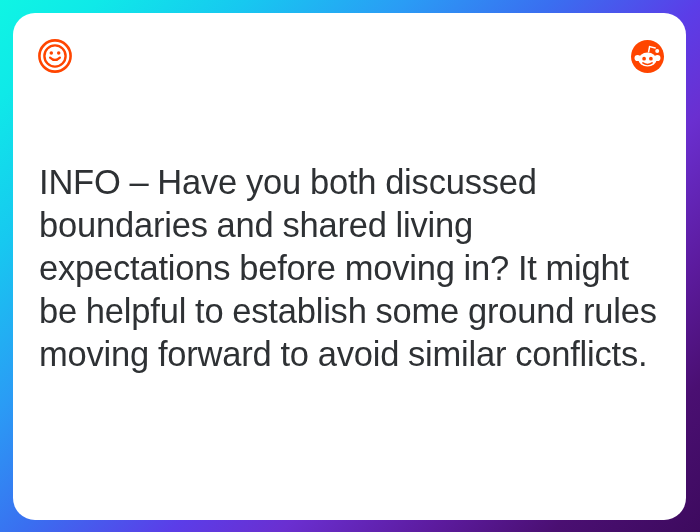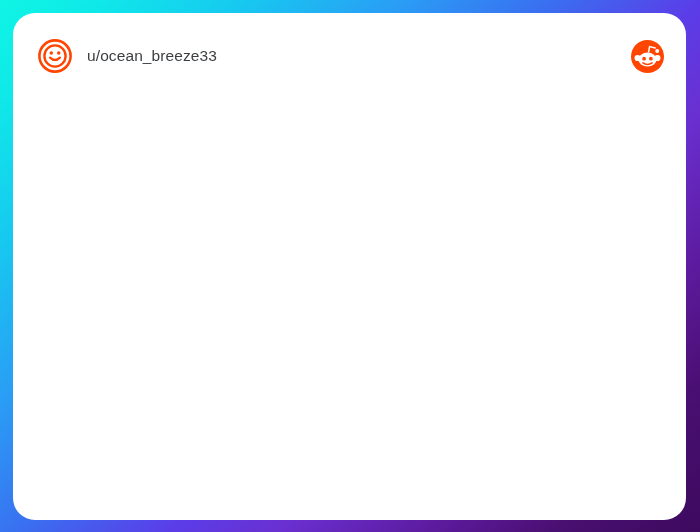--- a/index.html
+++ b/index.html
@@ -114,33 +114,35 @@
     <div id="post-header">
 
       <svg id="avatar" viewBox="0 0 36 36">
         <circle cx="18" cy="18" r="15.6" fill="none" stroke="#FF4500" stroke-width="2.6"></circle>
         <circle cx="18" cy="18" r="10.6" fill="none" stroke="#FF4500" stroke-width="2.4"></circle>
         <circle cx="14.3" cy="15.1" r="1.75" fill="#FF4500"></circle>
         <circle cx="21.7" cy="15.1" r="1.75" fill="#FF4500"></circle>
         <path d="M13.1 19.6 Q18 24.3 22.9 19.6" fill="none" stroke="#FF4500" stroke-width="2.2" stroke-linecap="round"></path>
       </svg>
 
-      <span id="username">u/ocean_breeze33</span>
 
       <span id="header-spacer"></span>
 
       <svg id="reddit-logo" viewBox="0 0 33 33">
         <circle cx="16.5" cy="16.5" r="16.5" fill="#FF4500"></circle>
         <circle cx="26.2" cy="11.0" r="2.0" fill="#FFFFFF"></circle>
         <path d="M17.6 11.8 L18.6 6.6 L24.2 7.9" fill="none" stroke="#FFFFFF" stroke-width="1.5" stroke-linecap="round"></path>
         <ellipse cx="16.5" cy="19.6" rx="9.1" ry="7.0" fill="#FFFFFF"></ellipse>
         <circle cx="6.6" cy="18.0" r="3.1" fill="#FFFFFF"></circle>
         <circle cx="26.4" cy="18.0" r="3.1" fill="#FFFFFF"></circle>
         <circle cx="13.1" cy="18.7" r="1.85" fill="#FF4500"></circle>
         <circle cx="19.9" cy="18.7" r="1.85" fill="#FF4500"></circle>
         <path d="M11.9 22.9 Q16.5 26.2 21.1 22.9" fill="none" stroke="#FF4500" stroke-width="1.6" stroke-linecap="round"></path>
       </svg>
 
     </div>
 
+    <div id="post-body">
+      <p id="post-text">INFO – Have you both discussed boundaries and shared living expectations before moving in? It might be helpful to establish some ground rules moving forward to avoid similar conflicts.</p>
+    </div>
 
   </div>
 </div>
 
 </body></html>

